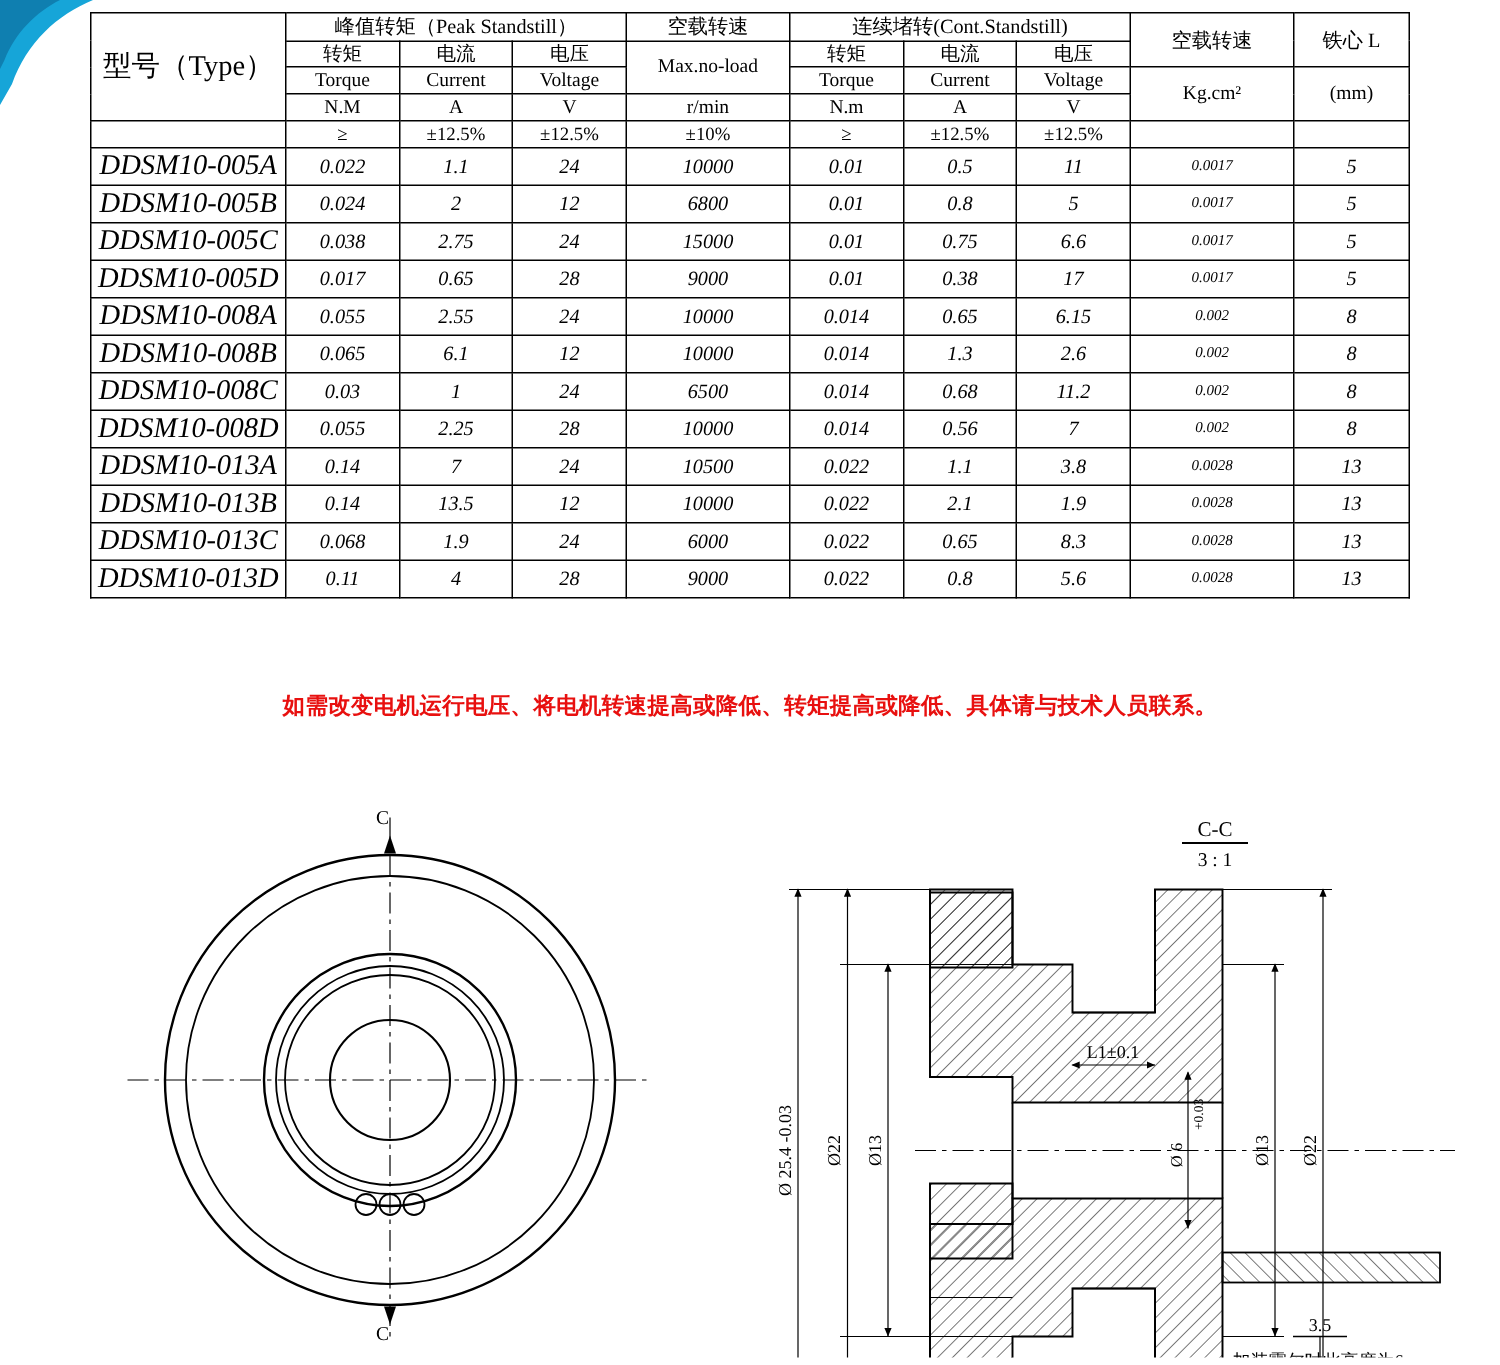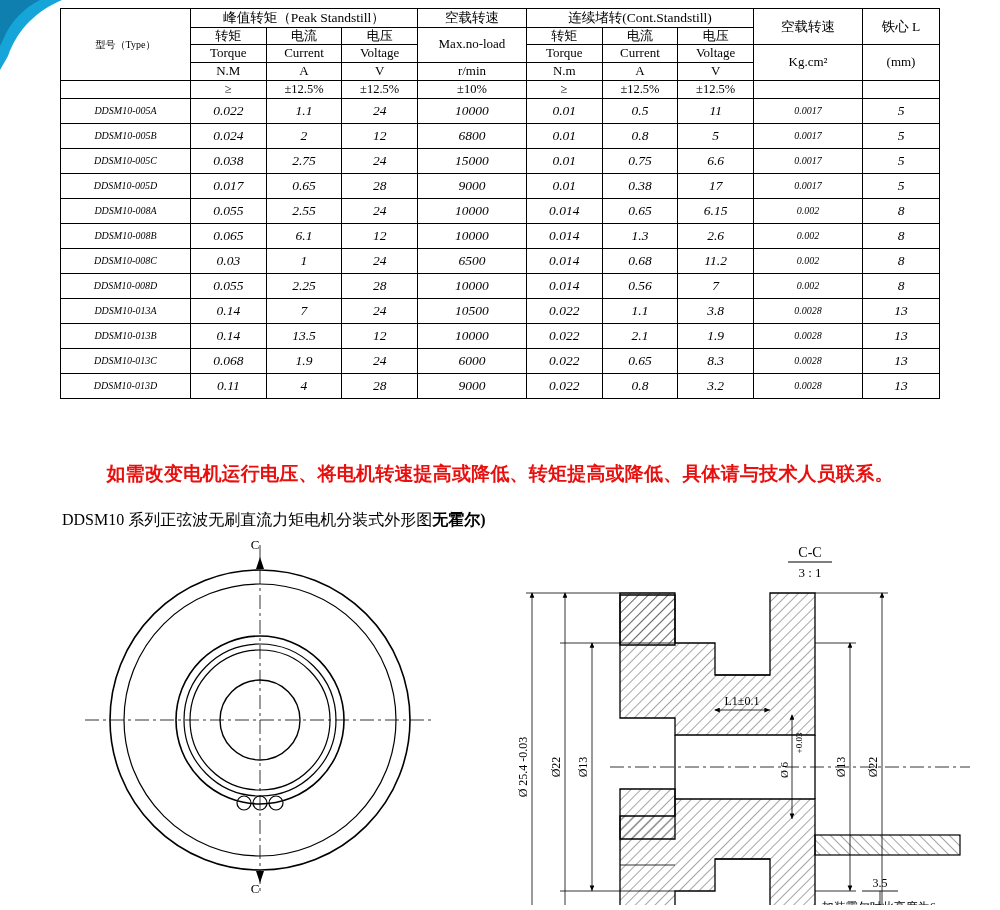--- a/index.html
+++ b/index.html
@@ -33,38 +33,38 @@
     border:1px solid #000;
     text-align:center;
     vertical-align:middle;
     padding:1px 2px;
     font-weight:normal;
     line-height:1.15;
   }
   .hdr-group{font-size:13.5px;}
   .hdr-sub{font-size:13px;}
   .hdr-unit{font-size:13px;}
-  .type-cell{font-size:10px;margin-left:29px;}
+  .type-cell{font-size:19px;margin-left:29px;}
   .row-cell{height:25px;font-style:italic;}
   .col-type{width:125px;}
   .col-n{width:64px;}
   .col-noload{width:104px;}
   .col-inertia{width:104px;}
   .col-len{width:72px;}
   .v-small{font-size:12.5px;}
   .inertia-val{font-size:10px;margin-top:13px;}
 
   
   .warn{
     position:absolute;
     left:0;top:461px;width:1000px;
     text-align:center;
     color:#e8100f;
     font-weight:bold;
-    font-size:19px;
+    font-size:15px;
     font-family:"DejaVu Sans", sans-serif;
     letter-spacing:0.2px;
   }
 
   
   .caption{
     position:absolute;
     left:62px;top:510px;
     font-size:16px;
     font-family:"Liberation Serif", serif;
@@ -274,32 +274,29 @@
           <td>13</td>
         </tr>
         <tr class="row-cell">
           <td class="type-cell">DDSM10-013D</td>
           <td>0.11</td>
           <td>4</td>
           <td>28</td>
           <td>9000</td>
           <td>0.022</td>
           <td>0.8</td>
-          <td>3.2</td>
+          <td>5.6</td>
           <td class="inertia-val">0.0028</td>
           <td>13</td>
         </tr>
       </tbody>
   </table>
 
   <div class="warn" style="color: rgb(232, 16, 15);">如需改变电机运行电压、将电机转速提高或降低、转矩提高或降低、具体请与技术人员联系。</div>
 
-  <div class="caption">
-    <span>DDSM10 系列正弦波无刷直流力矩电机分装式外形图</span><b>无霍尔)</b>
-  </div>
 
   <div class="drawing" id="left-drawing">
     <svg width="400" height="370" viewBox="0 0 400 370">
 
       <g stroke="#000" stroke-width="0.8" stroke-dasharray="14,4,3,4">
         <line x1="200" y1="10" x2="200" y2="360"></line>
         <line x1="25" y1="185" x2="375" y2="185"></line>
       </g>
 
       <text x="195" y="14" font-size="13" text-anchor="middle">C</text>

